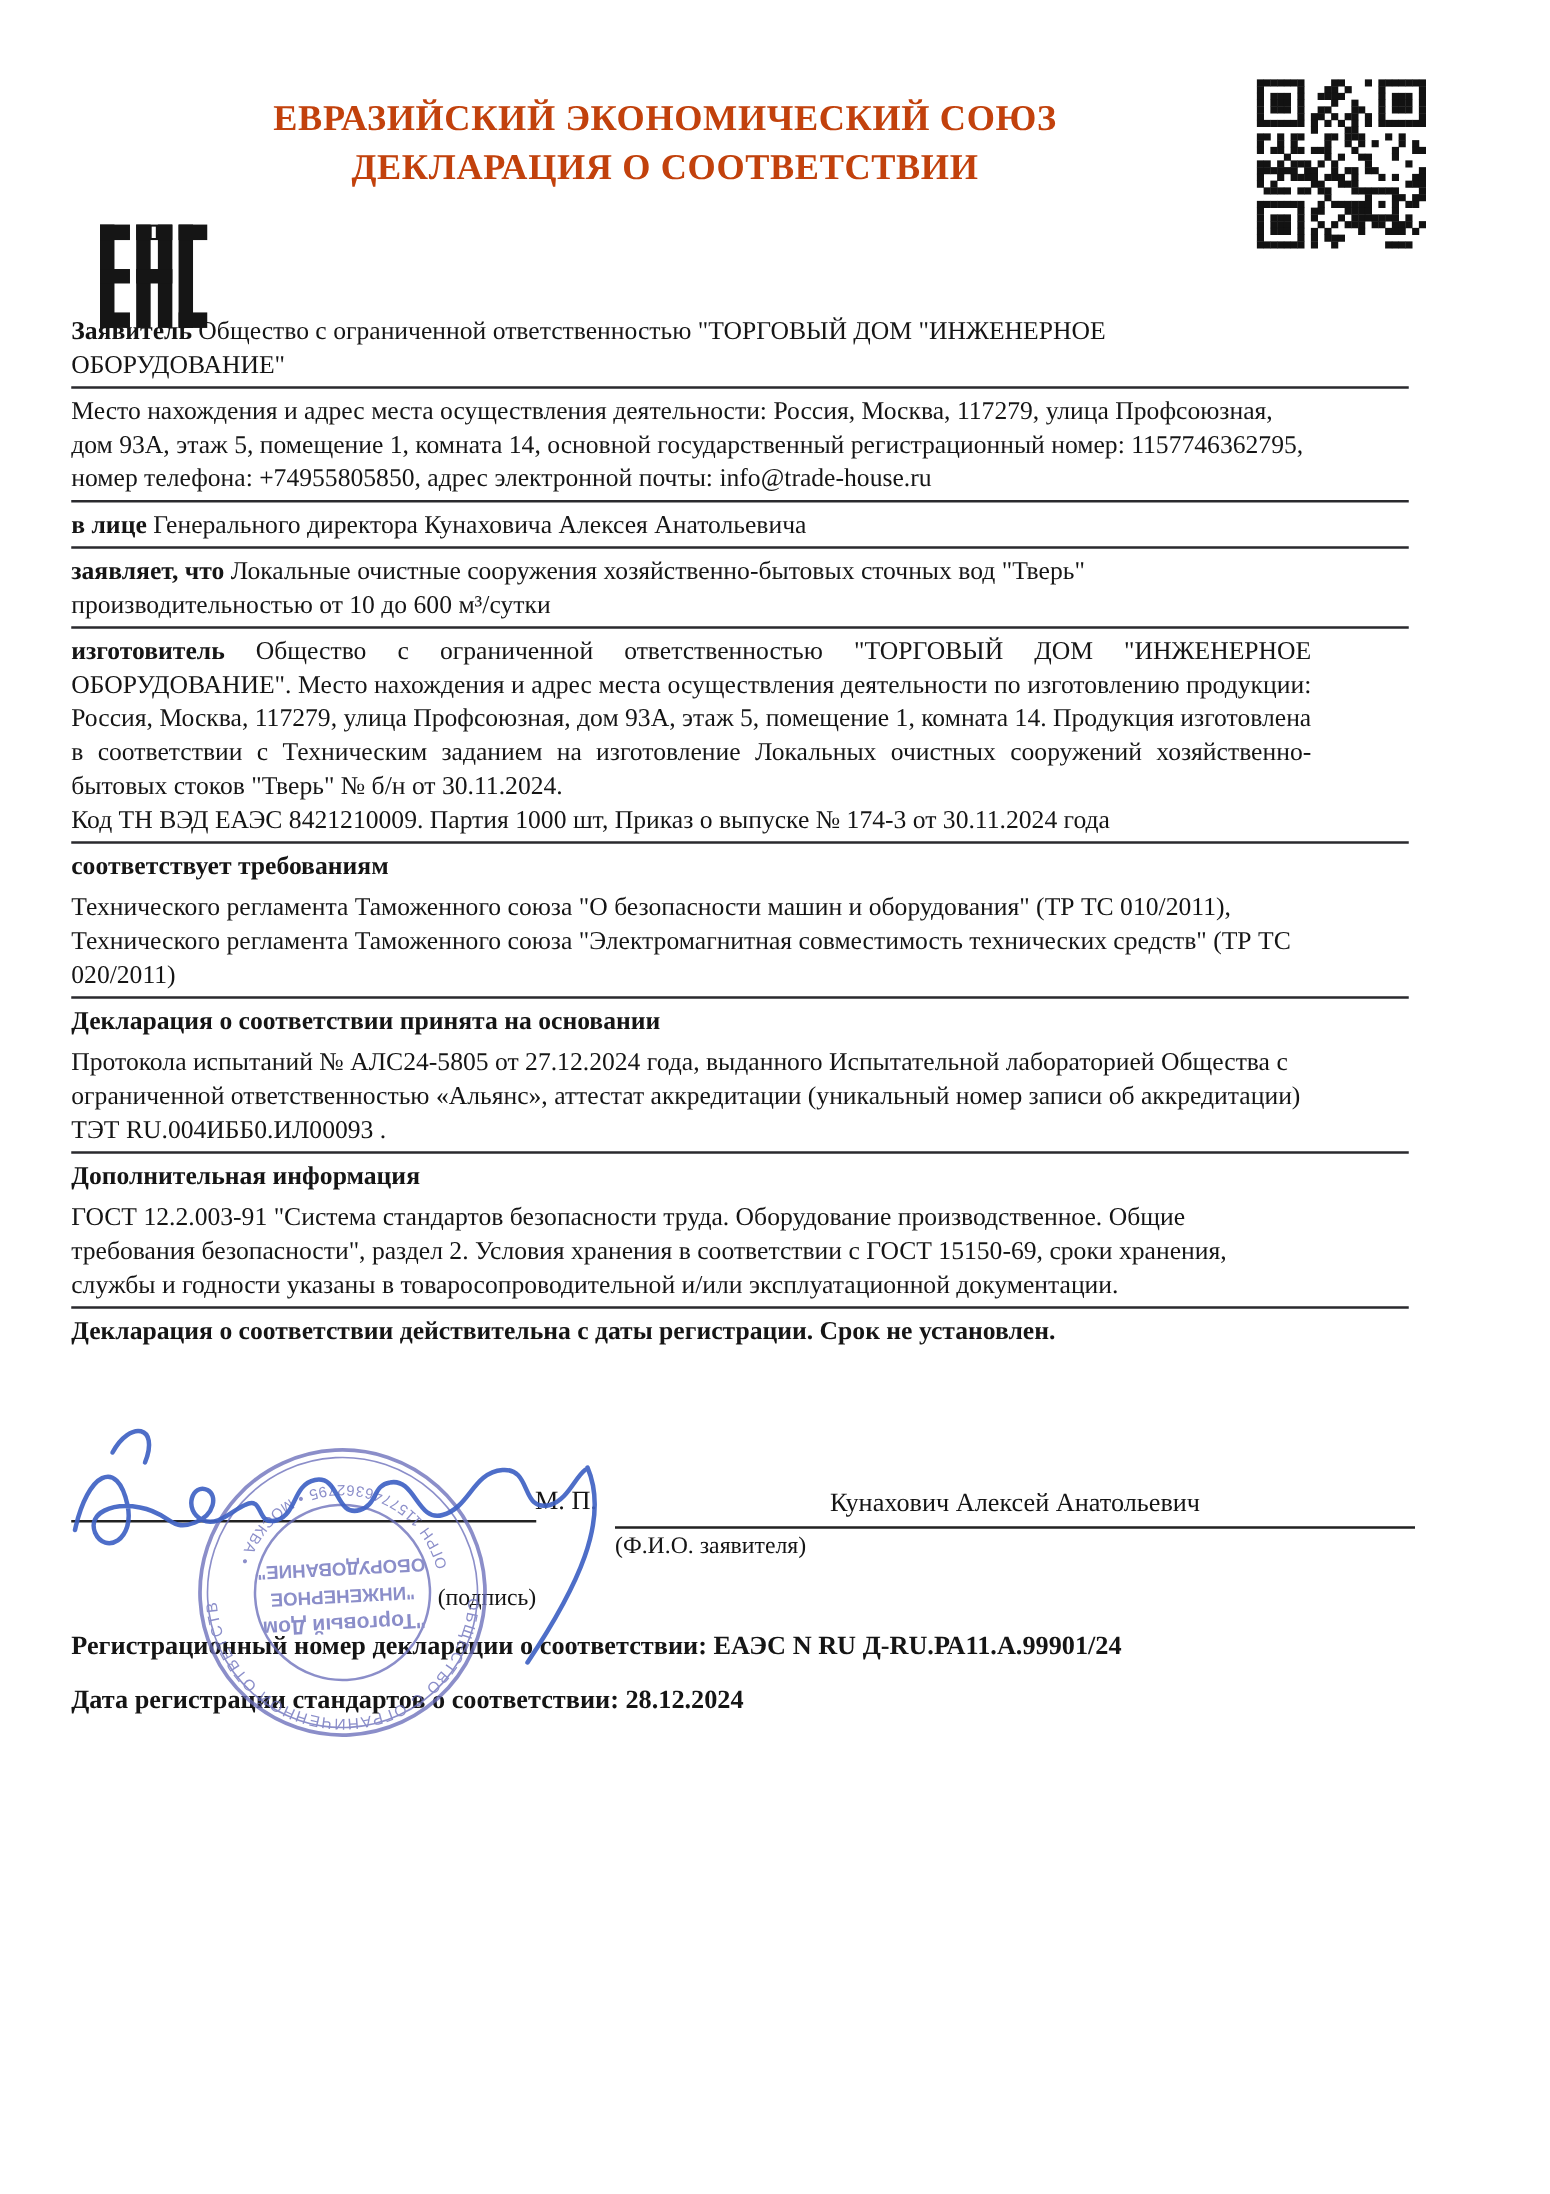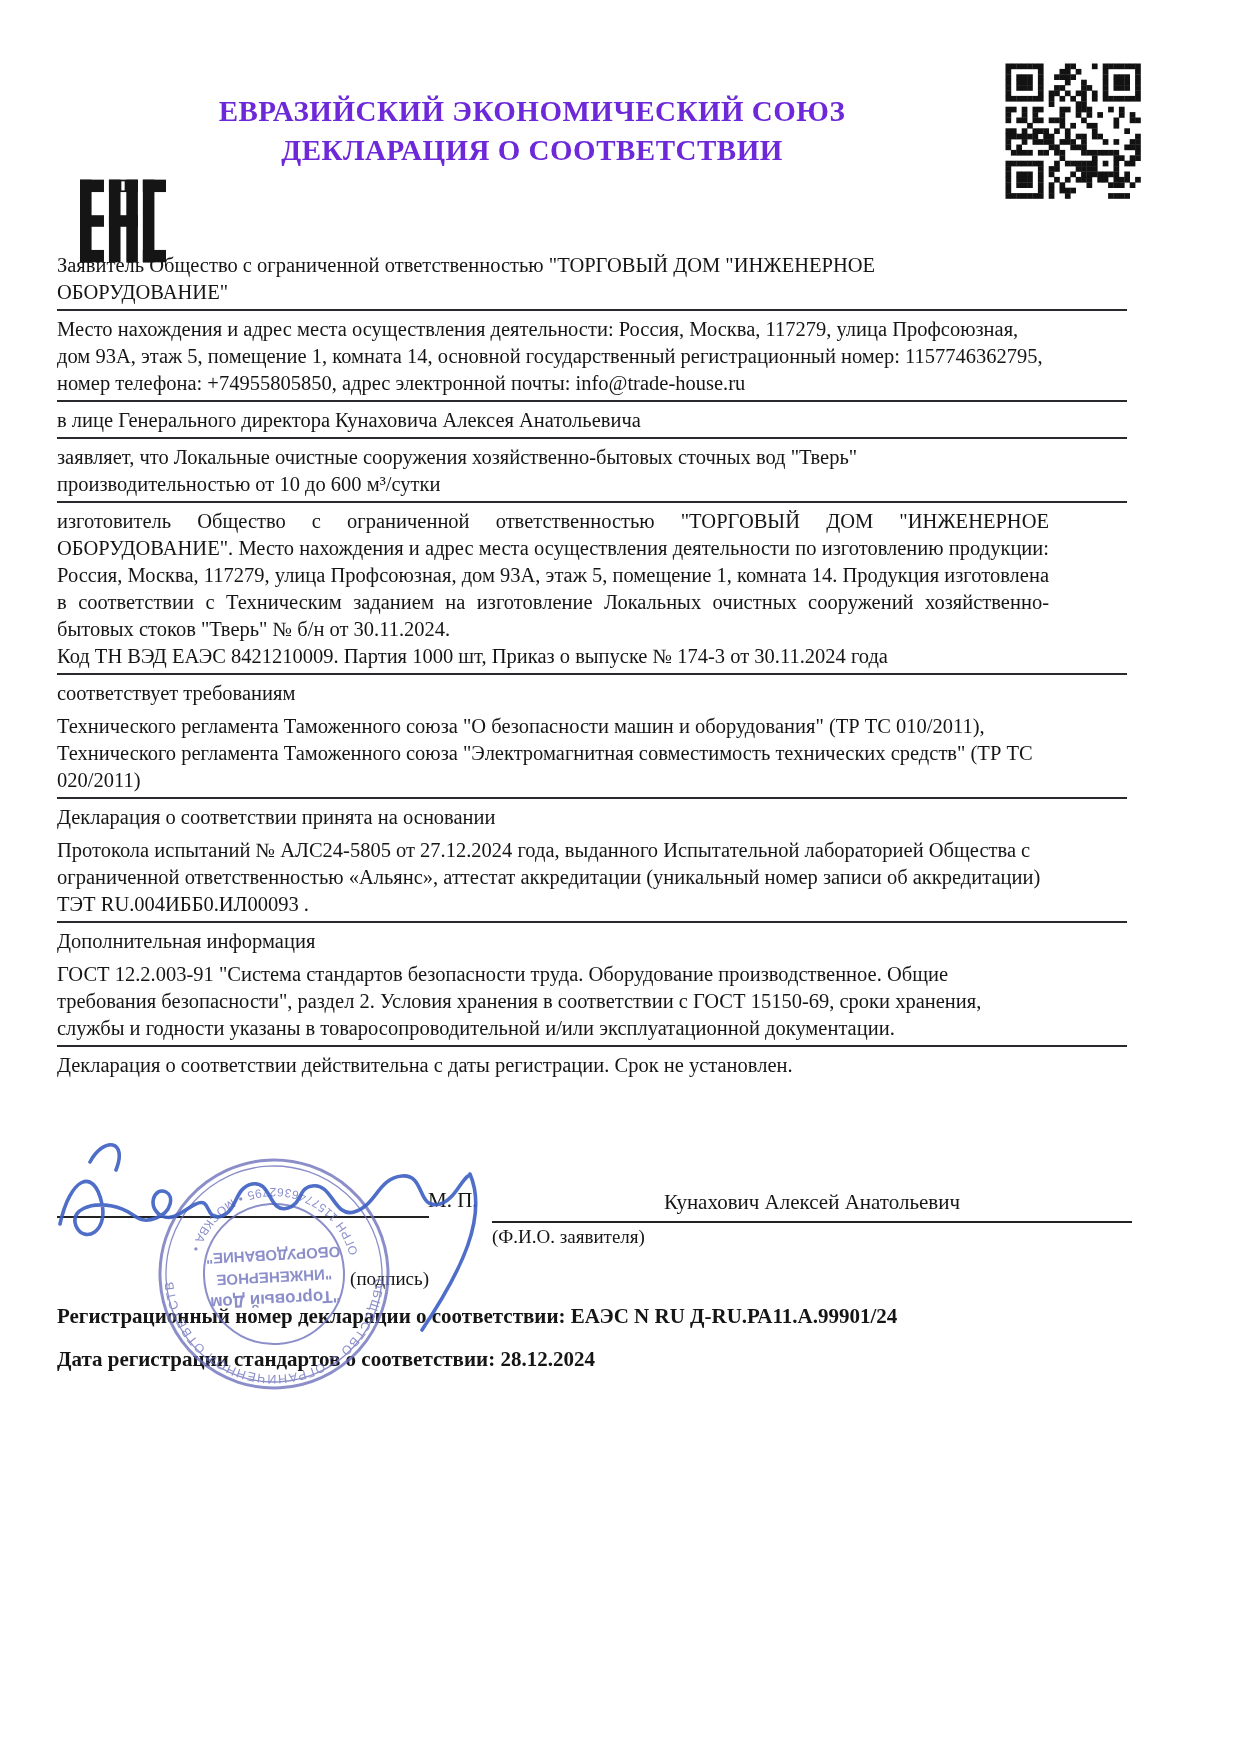--- a/index.html
+++ b/index.html
@@ -7,38 +7,38 @@
     position:relative;
     width:1240px;height:1755px;
     margin:0 auto;
     background:#ffffff;
     font-family:"Liberation Serif","DejaVu Serif",serif;
     color:#151515;
     overflow:hidden;
   }
   
   .titles{
-    position:absolute;left:57px;top:92px;width:950px;
+    position:absolute;left:57px;top:76px;width:950px;
     text-align:center;font-weight:bold;
     font-size:29px;line-height:39px;letter-spacing:.5px;
-    color:#6d28d9;
+    color:#c2410c;
   }
   .eac{position:absolute;left:80px;top:172px;}
   .qr{position:absolute;left:1000px;top:58px;background:#fff;}
   
   .content{
     position:absolute;left:57px;top:252px;width:1070px;
     font-size:20.5px;line-height:27px;
   }
   .content p{margin:0;max-width:992px;}
   .sec{}
   .rule{border-bottom:2px solid #2a2a2e;padding-bottom:3px;margin-bottom:5px;}
   .jst p{text-align:justify;}
   .hd{margin-bottom:6px;}
-  .b{font-weight:normal;}
+  .b{font-weight:bold;}
   
   .sig-line{position:absolute;left:57px;top:1216px;width:372px;border-top:2px solid #222;}
   .sig-caption{position:absolute;left:57px;top:1268px;width:372px;text-align:right;font-size:19px;}
   .mp{position:absolute;left:428px;top:1188px;font-size:21px;}
   .fio-name{position:absolute;left:492px;top:1190px;width:640px;text-align:center;font-size:21px;}
   .fio-line{position:absolute;left:492px;top:1221px;width:640px;border-top:2px solid #222;}
   .fio-caption{position:absolute;left:492px;top:1226px;width:640px;text-align:left;font-size:19px;}
   
   .reg-line{position:absolute;left:57px;top:1304px;font-size:21px;font-weight:bold;}
   .date-line{position:absolute;left:57px;top:1347px;font-size:21px;font-weight:bold;}

